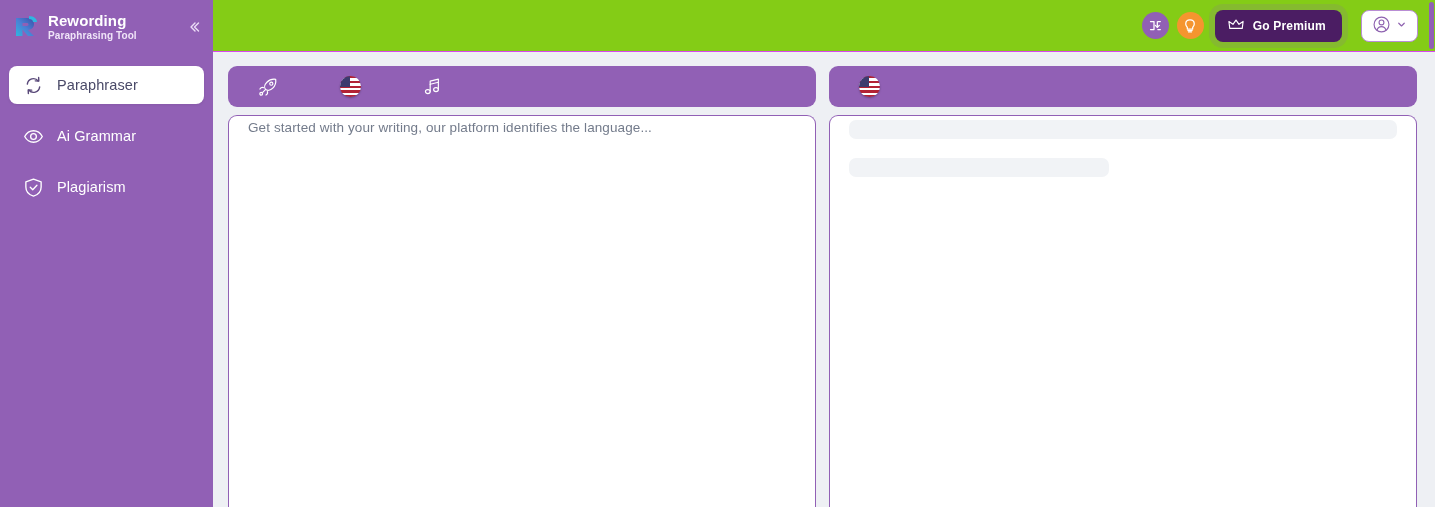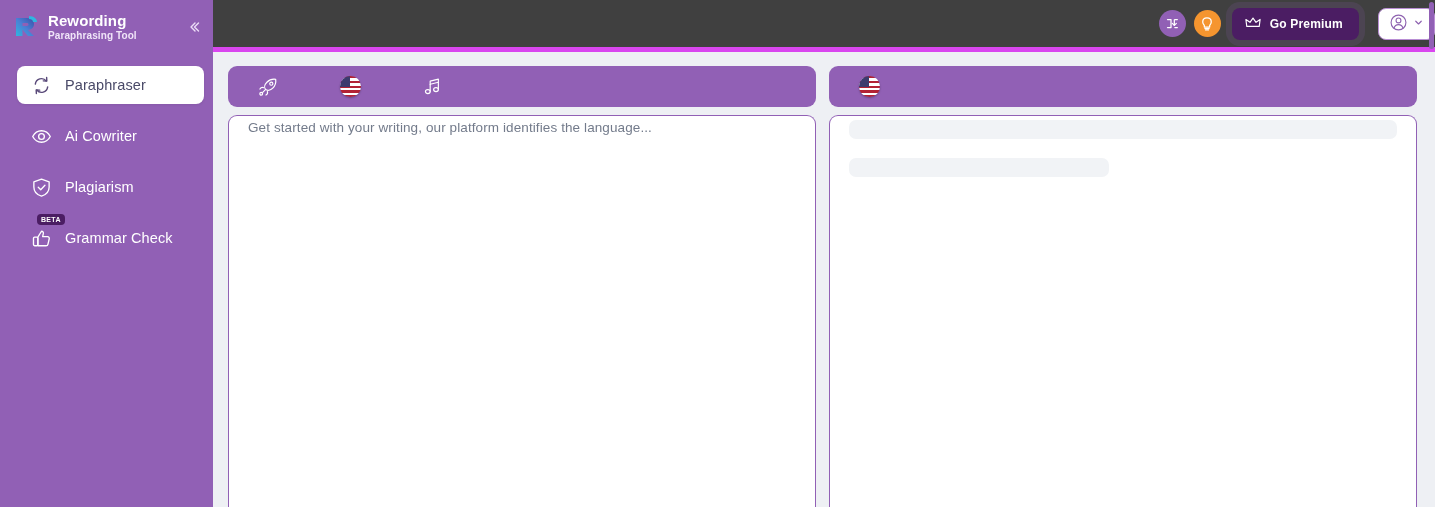--- a/index.html
+++ b/index.html
@@ -39,21 +39,21 @@
     font-size: 10px; color: #f0e4f8; font-weight: bold;
     letter-spacing: .1px; margin-top: 2px;
   }
   .collapse-btn {
     position: absolute; right: 10px; top: 18px;
     width: 18px; height: 18px;
     display: flex; align-items: center; justify-content: center;
     cursor: pointer;
   }
 
-  .nav { padding-top: 12px; flex: 1; padding-left: 8px; }
+  .nav { padding-top: 12px; flex: 1; }
   .nav-item {
     height: 38px; margin: 0 9px 13px 9px;
     display: flex; align-items: center;
     border-radius: 8px;
     padding-left: 12px;
     position: relative;
     cursor: pointer;
     color: #ffffff;
   }
   .nav-item.active {
@@ -86,24 +86,25 @@
   
   .main {
     flex: 1; height: 507px;
     display: flex; flex-direction: column;
     position: relative;
     background: #eef0f4;
     overflow: hidden;
   }
   .topbar {
     height: 52px;
-    background: #404040;
+    background: #84cc16;
     display: flex; align-items: center;
     justify-content: flex-end;
-    border-bottom: 5px solid #d946ef;
+    padding-right: 17px;
+    border-bottom: 1px solid #d946ef;
     flex: 0 0 52px;
   }
   .topbar-actions { display: flex; align-items: center; gap: 8px; }
   .round-btn {
     width: 27px; height: 27px; border-radius: 50%;
     display: flex; align-items: center; justify-content: center;
     cursor: pointer; border: none;
   }
   .round-btn.import { background: #9160b5; }
   .round-btn.tips { background: #f5952f; }
@@ -261,45 +262,35 @@
       <span class="nav-label">Paraphraser</span>
     </div>
 
     <div class="nav-item">
       <span class="nav-icon">
         <svg width="21" height="21" viewBox="0 0 22 22" fill="none" stroke="#ffffff" stroke-width="1.4" stroke-linecap="round" stroke-linejoin="round">
           <path d="M1.8 11 C4 6.8 7.4 5 11 5 C14.6 5 18 6.8 20.2 11 C18 15.2 14.6 17 11 17 C7.4 17 4 15.2 1.8 11 Z"></path>
           <circle cx="11" cy="11" r="3"></circle>
         </svg>
       </span>
-      <span class="nav-label">Ai Cowriter</span>
+      <span class="nav-label">Ai Grammar</span>
     </div>
 
 
     <div class="nav-item">
       <span class="nav-icon">
         <svg width="21" height="21" viewBox="0 0 22 22" fill="none" stroke="#ffffff" stroke-width="1.4" stroke-linecap="round" stroke-linejoin="round">
           <path d="M11 2.2 L19 5 V10.5 C19 15.4 15.6 18.7 11 20 C6.4 18.7 3 15.4 3 10.5 V5 Z"></path>
           <polyline points="7.6,10.8 10.2,13.3 14.6,8.6"></polyline>
         </svg>
       </span>
       <span class="nav-label">Plagiarism</span>
     </div>
 
 
-    <div class="nav-item">
-      <span class="nav-icon">
-        <span class="beta-badge">BETA</span>
-        <svg width="21" height="21" viewBox="0 0 22 22" fill="none" stroke="#ffffff" stroke-width="1.4" stroke-linecap="round" stroke-linejoin="round">
-          <path d="M7.2 9.6 L11 3.4 C12.4 3.4 13.2 4.5 12.9 6 L12.2 9.1 H17.4 C18.6 9.1 19.4 10.1 19.1 11.3 L17.8 16.8 C17.6 17.9 16.8 18.6 15.8 18.6 H7.2 Z"></path>
-          <rect x="2.6" y="9.6" width="4.6" height="9" rx="1.2"></rect>
-        </svg>
-      </span>
-      <span class="nav-label">Grammar Check</span>
-    </div>
 
 
   </nav>
 </aside>
 
 <div class="main">
 
   <header class="topbar">
     <div class="topbar-actions">
 

